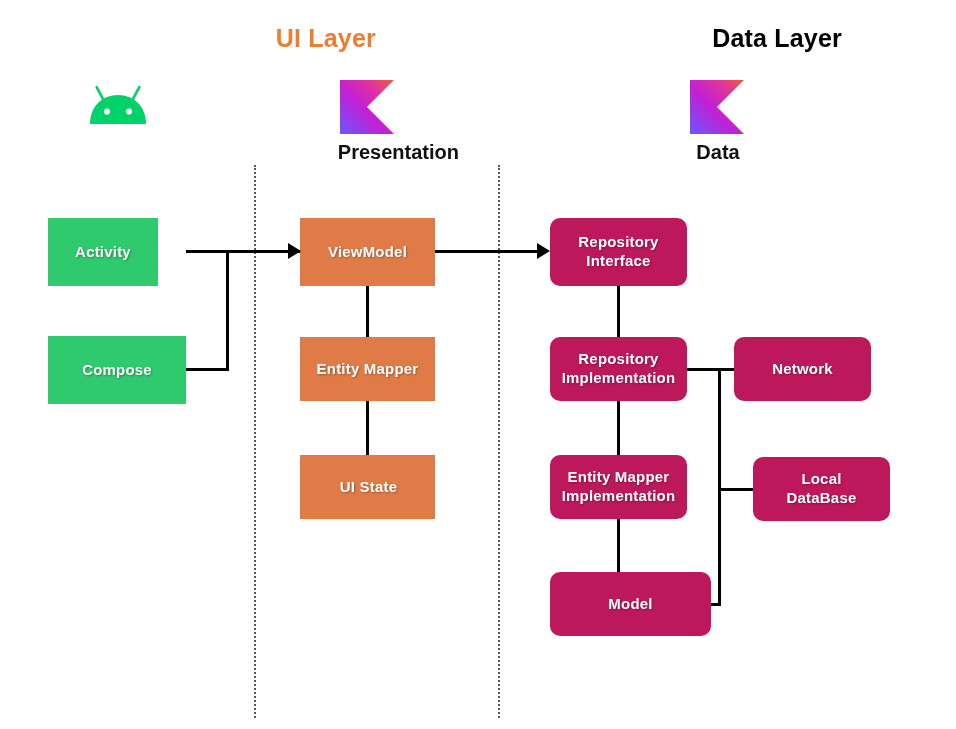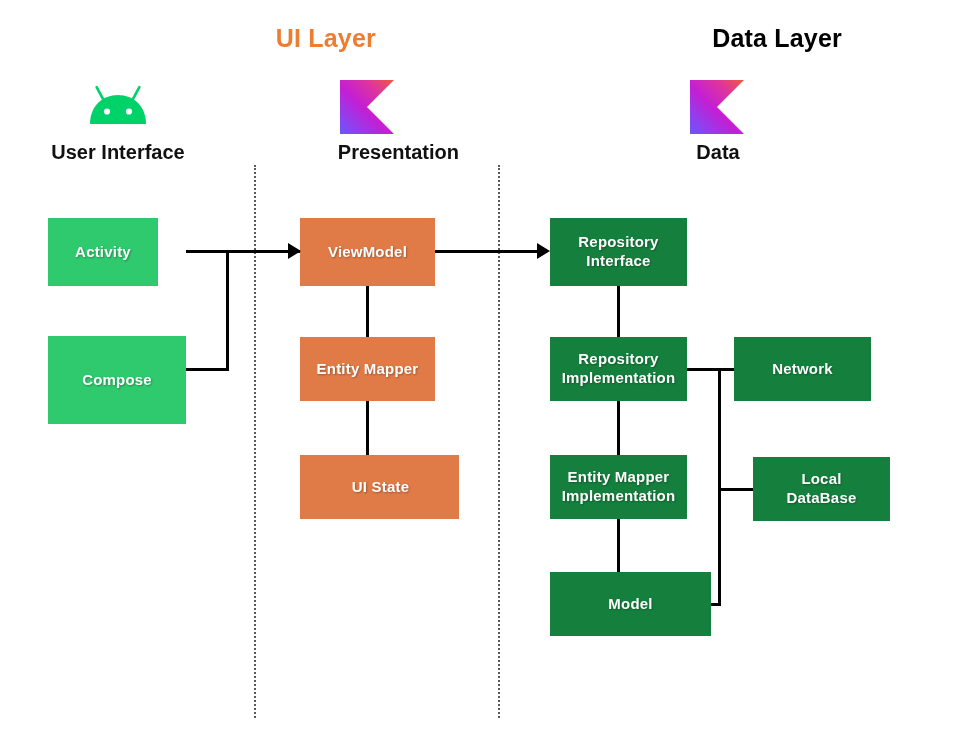--- a/index.html
+++ b/index.html
@@ -74,21 +74,21 @@
     font-size: 15px;
     font-weight: bold;
     line-height: 1.25;
     letter-spacing: 0.2px;
     text-shadow: 1px 1px 2px rgba(0,0,0,0.30);
     padding: 2px 6px;
     z-index: 3;
   }
   .node.green  { background: #2FC96E; }
   .node.orange { background: #E07B47; }
-  .node.purple { background: #15803d; }
+  .node.purple { background: #be185d; border-radius: 10px; }
 
   
   .line {
     position: absolute;
     background: #000000;
     z-index: 2;
   }
   .line.h { height: 3px; }
   .line.v { width: 3px; }
 
@@ -143,21 +143,20 @@
           <stop offset="0%" stop-color="#6B57FF"></stop>
           <stop offset="45%" stop-color="#C31FD4"></stop>
           <stop offset="75%" stop-color="#E0359B"></stop>
           <stop offset="100%" stop-color="#F05A3C"></stop>
         </linearGradient>
       </defs>
       <path d="M0 0 H54 L27 27 L54 54 H0 Z" fill="url(#kgrad2)"></path>
     </svg>
   </div>
 
-  <div class="col-head" id="head-ui">User Interface</div>
   <div class="col-head" id="head-pres">Presentation</div>
   <div class="col-head" id="head-data">Data</div>
 
   <div class="divider" id="divider-1"></div>
   <div class="divider" id="divider-2"></div>
 
   <div class="line h" style="left:186px; top:250px; width:114px;"></div>
 
   <div class="line h" style="left:186px; top:368px; width:43px;"></div>
 
@@ -178,31 +177,31 @@
 
   <div class="line v" style="left:718px; top:368px; height:236px;"></div>
 
   <div class="line h" style="left:718px; top:488px; width:37px;"></div>
 
   <div class="line h" style="left:687px; top:603px; width:34px;"></div>
 
   <div class="node green" style="left:48px; top:218px; width:110px; height:68px;">
     <span>Activity</span>
   </div>
-  <div class="node green" style="left:48px; top:336px; width:138px; height:88px;">
+  <div class="node green" style="left:48px; top:336px; width:138px; height:68px;">
     <span>Compose</span>
   </div>
 
   <div class="node orange" style="left:300px; top:218px; width:135px; height:68px;">
     <span>ViewModel</span>
   </div>
   <div class="node orange" style="left:300px; top:337px; width:135px; height:64px;">
     <span>Entity Mapper</span>
   </div>
-  <div class="node orange" style="left:300px; top:455px; width:159px; height:64px;padding-left:8px;">
+  <div class="node orange" style="left:300px; top:455px; width:135px; height:64px;padding-left:8px;">
     <span>UI State</span>
   </div>
 
   <div class="node purple" style="left:550px; top:218px; width:137px; height:68px;">
     <span>Repository<br>Interface</span>
   </div>
   <div class="node purple" style="left:550px; top:337px; width:137px; height:64px;">
     <span>Repository<br>Implementation</span>
   </div>
   <div class="node purple" style="left:550px; top:455px; width:137px; height:64px;">

